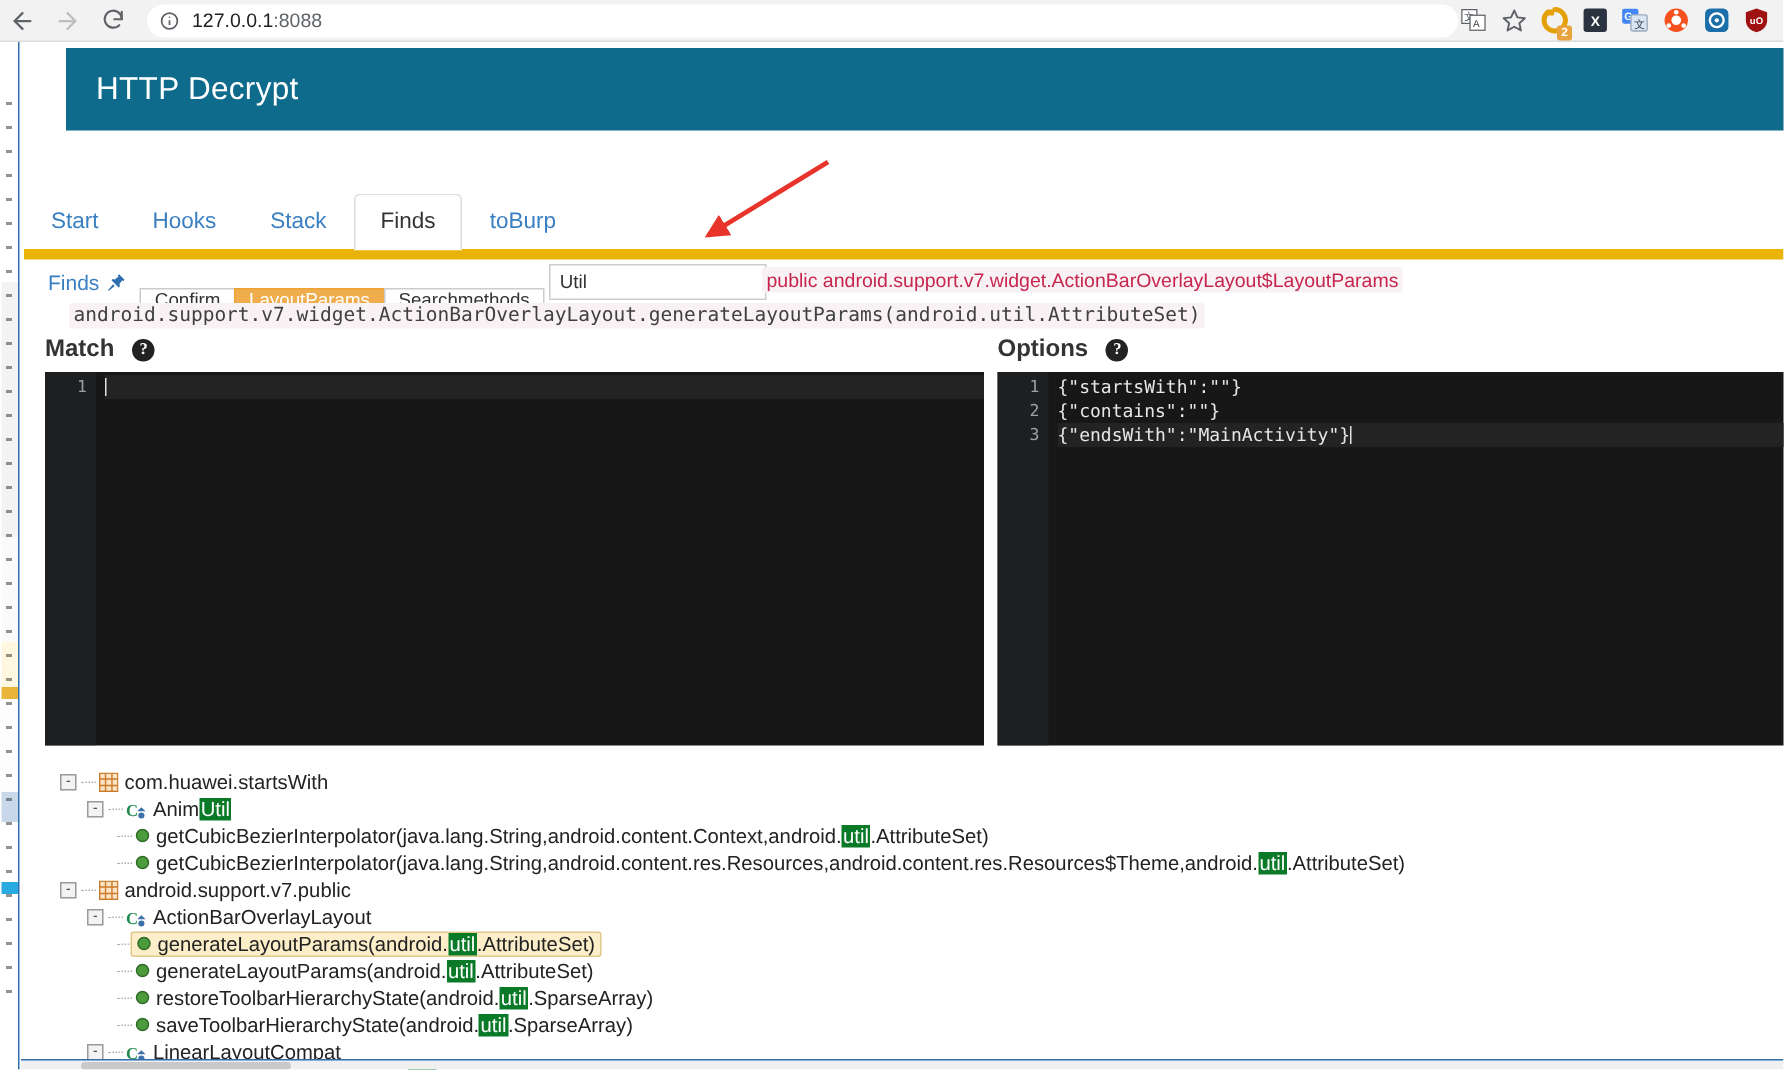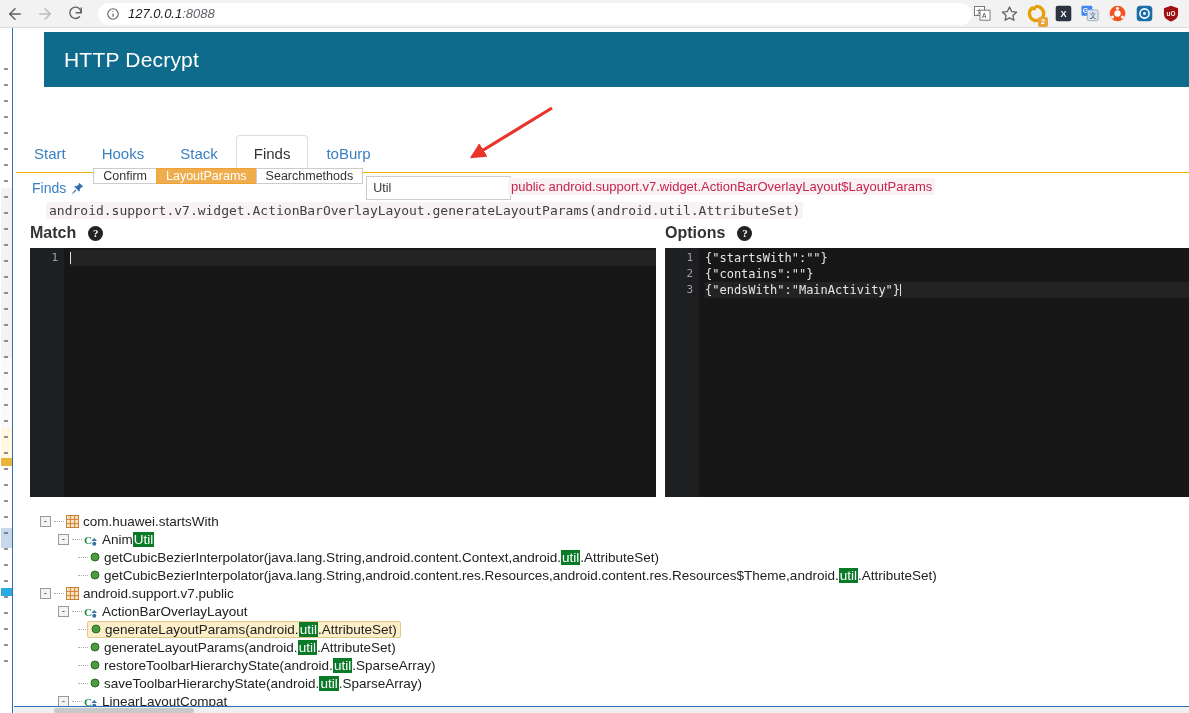--- a/index.html
+++ b/index.html
@@ -28,21 +28,20 @@
   .omnibox {
     margin-left: 8px;
     height: 22px;
     flex: 1 1 auto;
     max-width: 880px;
     background: #ffffff;
     border-radius: 11px;
     display: flex; align-items: center;
     padding: 0 8px;
     font-size: 13px;
-    font-style: italic;
   }
   .omni-info { color: #5f6368; margin-right: 8px; display:flex; align-items:center;}
   .omni-url { color: #202124; white-space: nowrap; }
   .omni-url .dim { color: #5f6368; }
   .tool-icons { display: flex; align-items: center; gap: 7px; padding-right: 8px; }
   .ti { width: 20px; height: 20px; display:flex; align-items:center; justify-content:center; position:relative;}
   .ti svg { display:block; }
   .badge-2 {
     position:absolute; right:-2px; bottom:-3px;
     background:#e8a33d; color:#fff; font-size:8px; font-weight:bold;
@@ -84,21 +83,21 @@
     display:flex; align-items:center;
     padding-left:20px;
     margin-left:28px;
   }
   .app-header .title { color:#ffffff; font-size:21px; font-weight:400; letter-spacing:.2px;}
 
   
   .tabs {
     position:absolute; left:2px; top:103px; width:1173px; height:42px;
     display:flex; align-items:flex-end;
-    border-bottom:1px solid #eab308;
+    border-bottom:7px solid #eab308;
   }
   .tab {
     font-size:15px; color:#3a7fc1;
     padding:9px 17px 10px 17px;
     margin-bottom:-1px;
     border:1px solid transparent;
     border-radius:4px 4px 0 0;
     cursor:pointer;
     white-space:nowrap;
   }
@@ -108,21 +107,21 @@
     border-color:#dddddd #dddddd #ffffff #dddddd;
   }
 
   
   .toolbar-row {
     position:absolute; left:2px; top:147px; width:1173px; height:26px;
     display:flex; align-items:center;
   }
   .finds-label { font-size:14px; color:#3a7fc1; margin-left:16px; margin-right:5px;}
   .pin-icon { color:#2f6fb0; display:inline-flex; align-items:center; margin-right:9px;}
-  .btn-group { display:flex; align-items:flex-start; height:40px; }
+  .btn-group { display:flex; align-items:flex-end; height:40px; }
   .tbtn {
     font-size:12.5px; color:#333;
     background:#ffffff;
     border:1px solid #cccccc;
     padding:0 9px;
     display:flex; align-items:center;
     cursor:pointer;
     margin-right:-1px;
     white-space:nowrap;
   }

